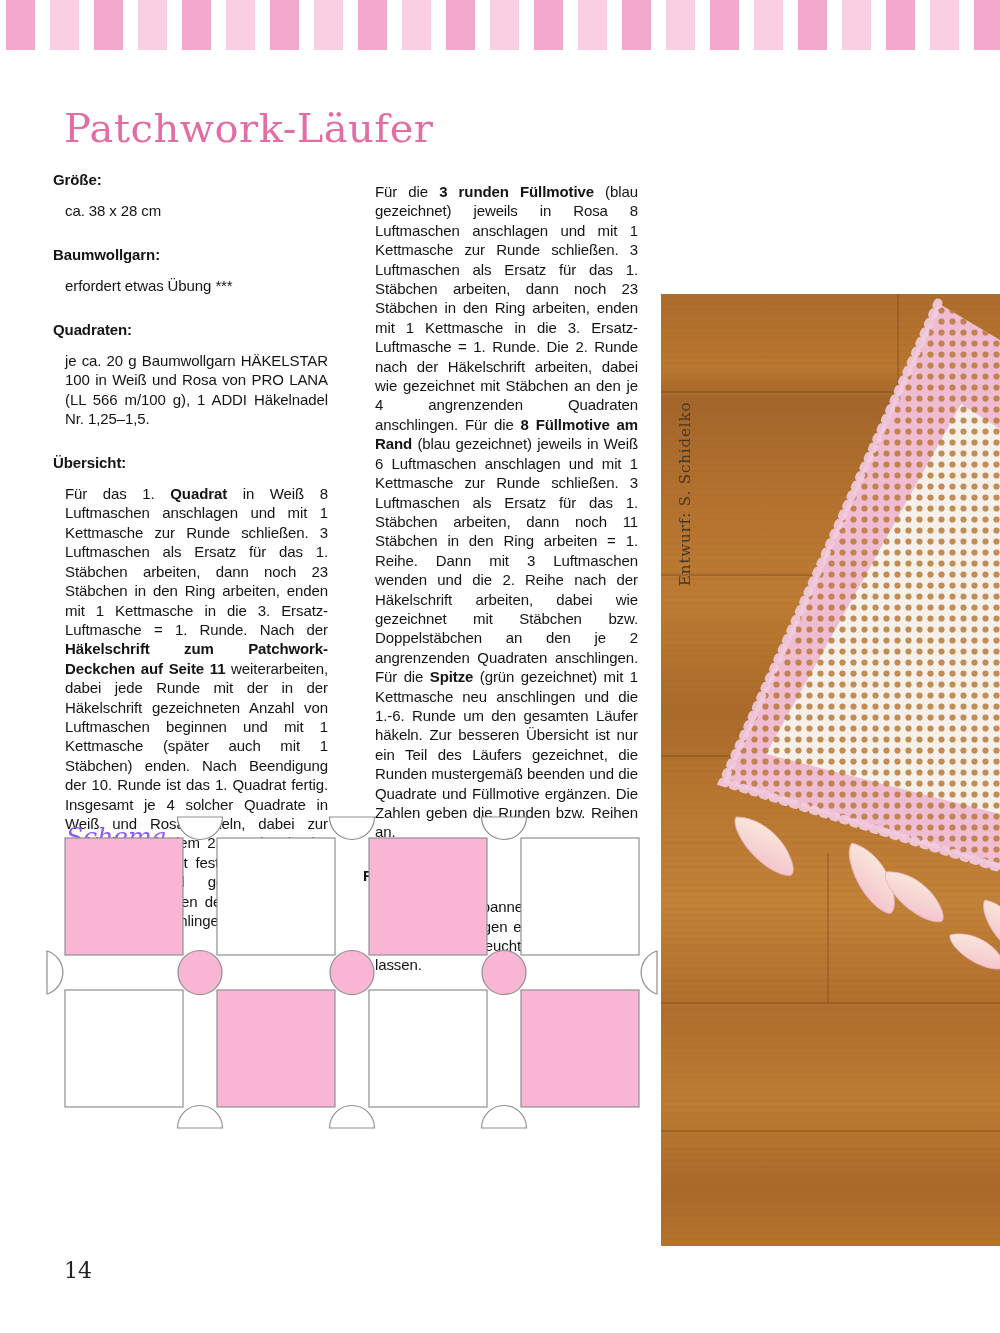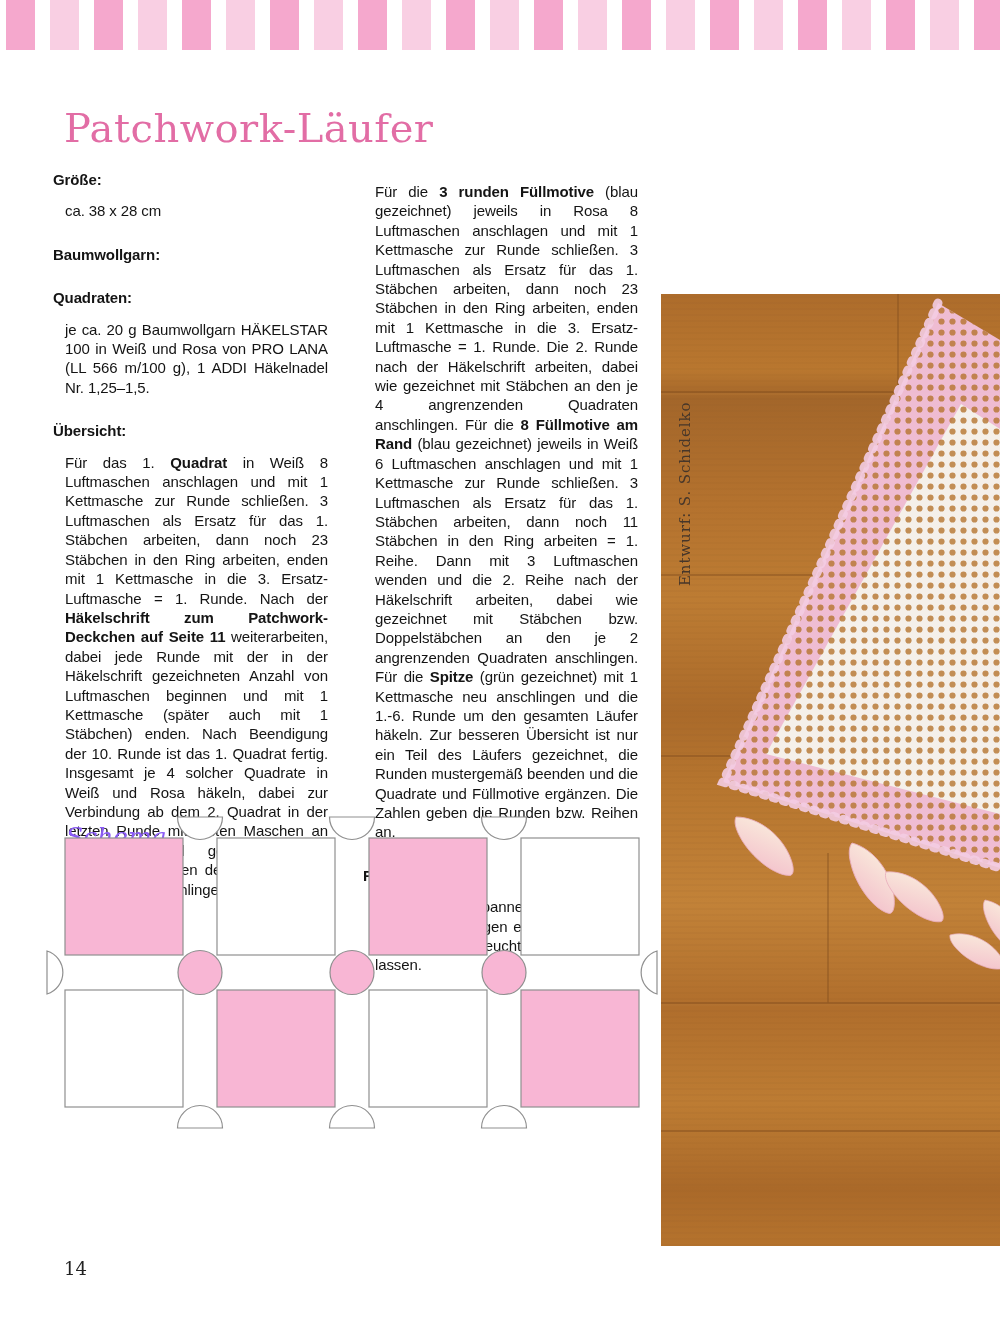--- a/index.html
+++ b/index.html
@@ -44,39 +44,40 @@
     position:absolute;left:661px;top:294px;width:339px;height:952px;overflow:hidden;
   }
   .credit{
     position:absolute;left:676px;top:586px;
     transform-origin:0 0;transform:rotate(-90deg);
     font-family:"DejaVu Serif",serif;font-size:15px;color:#46362a;
     letter-spacing:.9px;white-space:nowrap;
   }
   .page-number{
     position:absolute;left:64px;top:1258px;
-    font-family:"DejaVu Serif",serif;font-size:18px;color:#222222;
+    font-family:"DejaVu Serif",serif;font-size:22px;color:#222222;
   }
 </style>
 </head>
 <body>
 
 <div>
 
   <div class="stripe-band"></div>
 
   <h1 class="title">Patchwork-Läufer</h1>
 
   <div class="col col-left" id="col-left">
       <div class="section">
         <div class="heading">Größe:</div>
         <p class="body"><span>ca. 38 x 28 cm</span></p>
       </div>
       <div class="section">
         <div class="heading">Baumwollgarn:</div>
+        <p class="body"><span>erfordert etwas Übung ***</span></p>
       </div>
       <div class="section">
         <div class="heading">Quadraten:</div>
         <p class="body"><span>je ca. 20 g Baumwollgarn HÄKELSTAR 100 in Weiß und Rosa von PRO LANA (LL 566 m/100 g), 1 ADDI Häkelnadel Nr. 1,25–1,5.</span></p>
       </div>
       <div class="section">
         <div class="heading">Übersicht:</div>
         <p class="body"><span>Für das 1. </span><span class="b">Quadrat</span><span> in Weiß 8 Luftmaschen anschlagen und mit 1 Kettmasche zur Runde schließen. 3 Luftmaschen als Ersatz für das 1. Stäbchen arbeiten, dann noch 23 Stäbchen in den Ring arbeiten, enden mit 1 Kettmasche in die 3. Ersatz-Luftmasche = 1. Runde. Nach der </span><span class="b">Häkelschrift zum Patchwork-Deckchen auf Seite 11</span><span> weiterarbeiten, dabei jede Runde mit der in der Häkelschrift gezeichneten Anzahl von Luftmaschen beginnen und mit 1 Kettmasche (später auch mit 1 Stäbchen) enden. Nach Beendigung der 10. Runde ist das 1. Quadrat fertig. Insgesamt je 4 solcher Quadrate in Weiß und Rosa häkeln, dabei zur Verbindung ab dem 2. Quadrat in der letzten Runde mit festen Maschen an den mit Pfeil gekennzeichneten Luftmaschen-Bogen der angrenzenden Quadrate anschlingen. Anordnung: siehe Schema.</span></p>
       </div>
     </div>

